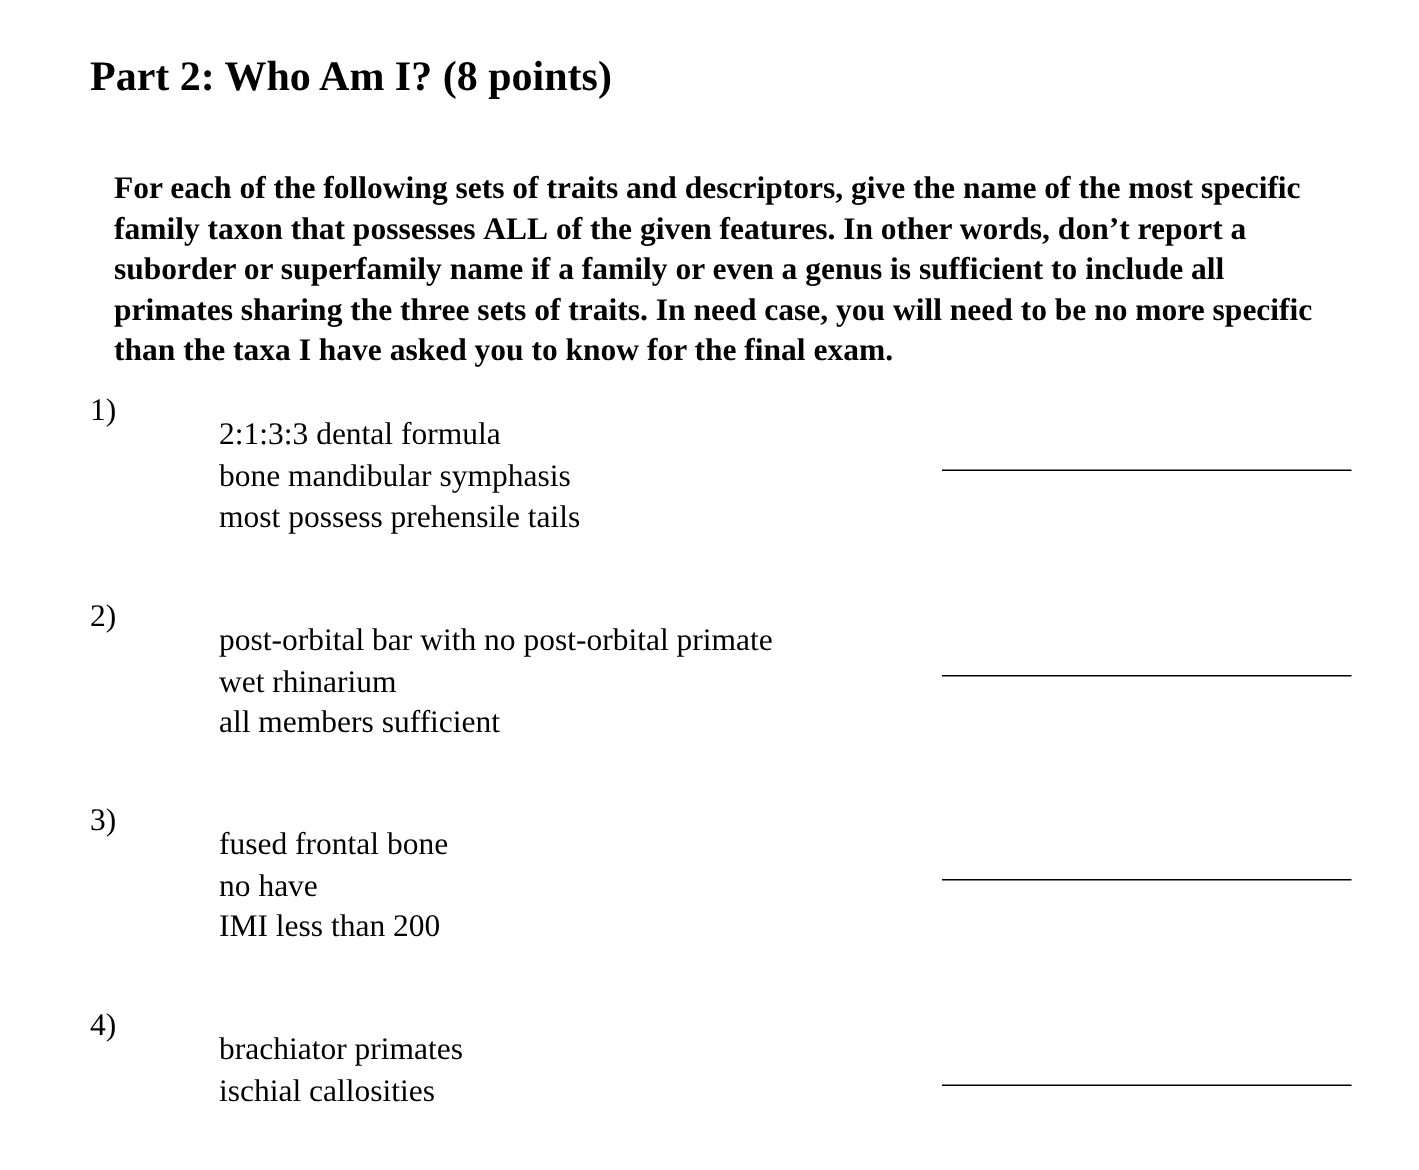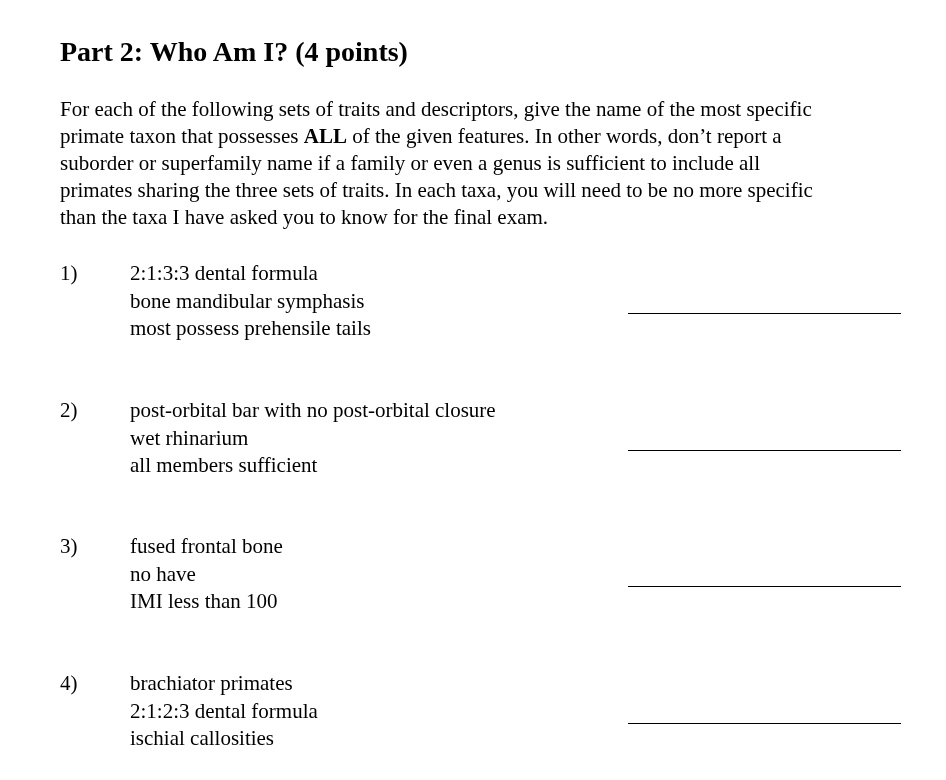--- a/index.html
+++ b/index.html
@@ -25,21 +25,22 @@
       margin: 0;
       white-space: nowrap;
     }
     .intro {
       position: absolute;
       left: 60px;
       top: 96px;
       width: 870px;
       font-size: 21px;
       line-height: 27px;
-      margin: 0;
+      margin: 16px;
+      font-weight: bold;
     }
     .intro .line { display: block; white-space: nowrap; }
     .question {
       position: absolute;
       left: 60px;
       width: 860px;
       height: 90px;
     }
     .q-number {
       position: absolute;
@@ -47,78 +48,77 @@
       top: 0;
       font-size: 21px;
       line-height: 27px;
     }
     .q-traits {
       position: absolute;
       left: 70px;
       top: 0;
       font-size: 21px;
       line-height: 27.5px;
-      margin: 0;
+      margin: 16px;
       padding: 0;
       list-style: none;
     }
     .q-traits li { white-space: nowrap; }
     .answer-line {
       position: absolute;
       left: 568px;
       top: 53px;
       width: 273px;
       height: 0;
       border-bottom: 1.5px solid #000;
     }
   </style>
 </head>
 <body>
 
-<h1 class="title">Part 2: Who Am I? (4 points)</h1>
+<h1 class="title">Part 2: Who Am I? (8 points)</h1>
 
 <div class="intro">
   <span class="line"><span>For each of the following sets of traits and descriptors, give the name of the most specific</span></span>
-  <span class="line"><span>primate taxon that possesses </span><b>ALL</b><span> of the given features.  In other words, don’t report a</span></span>
+  <span class="line"><span>family taxon that possesses </span><b>ALL</b><span> of the given features.  In other words, don’t report a</span></span>
   <span class="line"><span>suborder or superfamily name if a family or even a genus is sufficient to include all</span></span>
-  <span class="line"><span>primates sharing the three sets of traits.  In each taxa, you will need to be no more specific</span></span>
+  <span class="line"><span>primates sharing the three sets of traits.  In need case, you will need to be no more specific</span></span>
   <span class="line"><span>than the taxa I have asked you to know for the final exam.</span></span>
 </div>
 
 <div class="question" style="top:260px;">
   <span class="q-number">1)</span>
   <ul class="q-traits">
     <li>2:1:3:3 dental formula</li>
     <li>bone mandibular symphasis</li>
     <li>most possess prehensile tails</li>
   </ul>
   <div class="answer-line"></div>
 </div>
 
 <div class="question" style="top:397px;">
   <span class="q-number">2)</span>
   <ul class="q-traits">
-    <li>post-orbital bar with no post-orbital closure</li>
+    <li>post-orbital bar with no post-orbital primate</li>
     <li>wet rhinarium</li>
     <li>all members sufficient</li>
   </ul>
   <div class="answer-line"></div>
 </div>
 
 <div class="question" style="top:533px;">
   <span class="q-number">3)</span>
   <ul class="q-traits">
     <li>fused frontal bone</li>
     <li>no have</li>
-    <li>IMI less than 100</li>
+    <li>IMI less than 200</li>
   </ul>
   <div class="answer-line"></div>
 </div>
 
 <div class="question" style="top:670px;">
   <span class="q-number">4)</span>
   <ul class="q-traits">
     <li>brachiator primates</li>
-    <li>2:1:2:3 dental formula</li>
     <li>ischial callosities</li>
   </ul>
   <div class="answer-line"></div>
 </div>
 
 </body></html>

